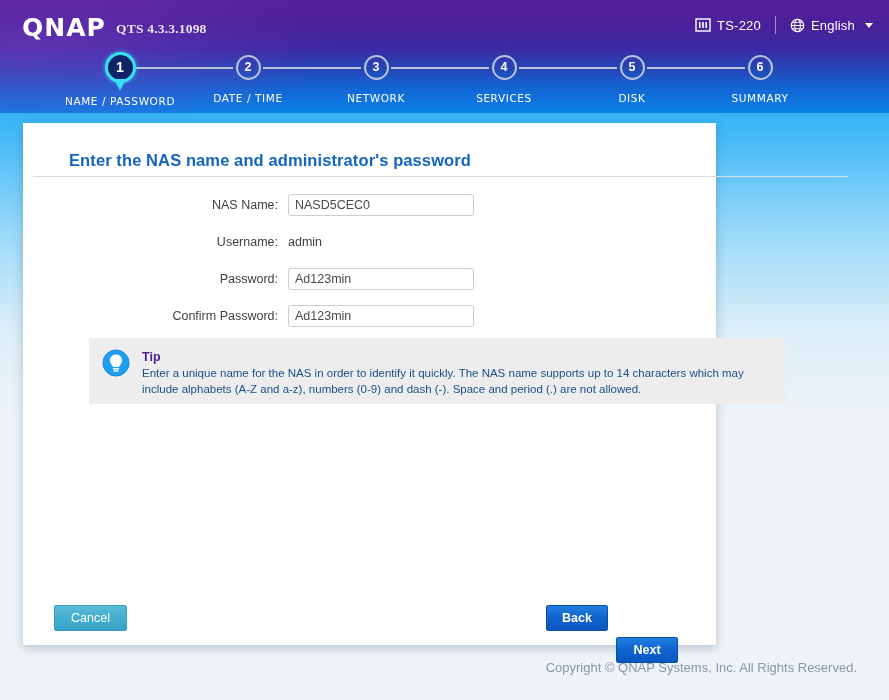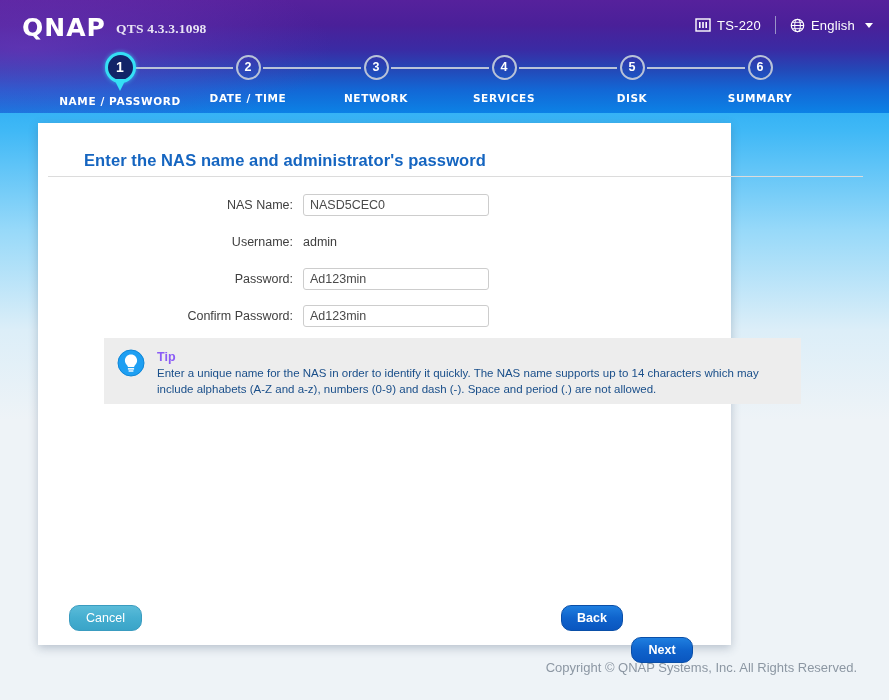--- a/index.html
+++ b/index.html
@@ -155,36 +155,36 @@
     margin-left: -6px;
     width: 0; height: 0;
     border-left: 6px solid transparent;
     border-right: 6px solid transparent;
     border-top: 12px solid #35e0f5;
   }
   .step .slabel {
     margin-top: 12px;
     color: #ffffff;
     font-size: 10.5px;
-    font-weight: bold;
+    font-weight: normal;
     letter-spacing: .6px;
     white-space: nowrap;
     font-family: "DejaVu Sans", sans-serif;
   }
   .step-line {
     position: absolute;
     height: 2px;
     top: 15px;
     background: #b9c3d8;
   }
 
   
   .panel {
     position: absolute;
-    left: 38px; top: 123px;
+    left: 23px; top: 123px;
     width: 693px; height: 522px;
     background: #ffffff;
     box-shadow: 0 3px 9px rgba(60,80,110,.30);
   }
   .panel-title {
     position: absolute;
     left: 46px; top: 28px;
     color: #1565c0;
     font-size: 16.5px;
     font-weight: bold;
@@ -262,40 +262,40 @@
     position: absolute;
     left: 93px; top: 338px;
     width: 697px; height: 66px;
     background: #ededed;
     display: flex;
     padding: 11px 14px 0 13px;
   }
   .tip-icon { width: 28px; height: 28px; flex: 0 0 auto; margin-right: 12px; }
   .tip-body { padding-top: 1px; }
   .tip-title {
-    color: #8b5cf6;
+    color: #4c1d95;
     font-size: 12.5px;
     font-weight: bold;
     margin-bottom: 2px;
   }
   .tip-text {
     color: #1a4f8a;
     font-size: 11.5px;
     line-height: 15.5px;
     max-width: 640px;
   }
 
   
   .btn {
     border: none;
     color: #ffffff;
     font-size: 12.5px;
     font-family: "Liberation Sans", sans-serif;
     cursor: pointer;
-    border-radius: 10px;
+    border-radius: 2px;
     height: 26px;
     padding: 0 14px;
   }
   .btn-cancel {
     position: absolute;
     left: 31px; top: 482px;
     width: 73px;
     background: linear-gradient(180deg, #5bbcd9 0%, #45aed0 50%, #3aa4c8 100%);
     border: 1px solid #3a9cc0;
   }

